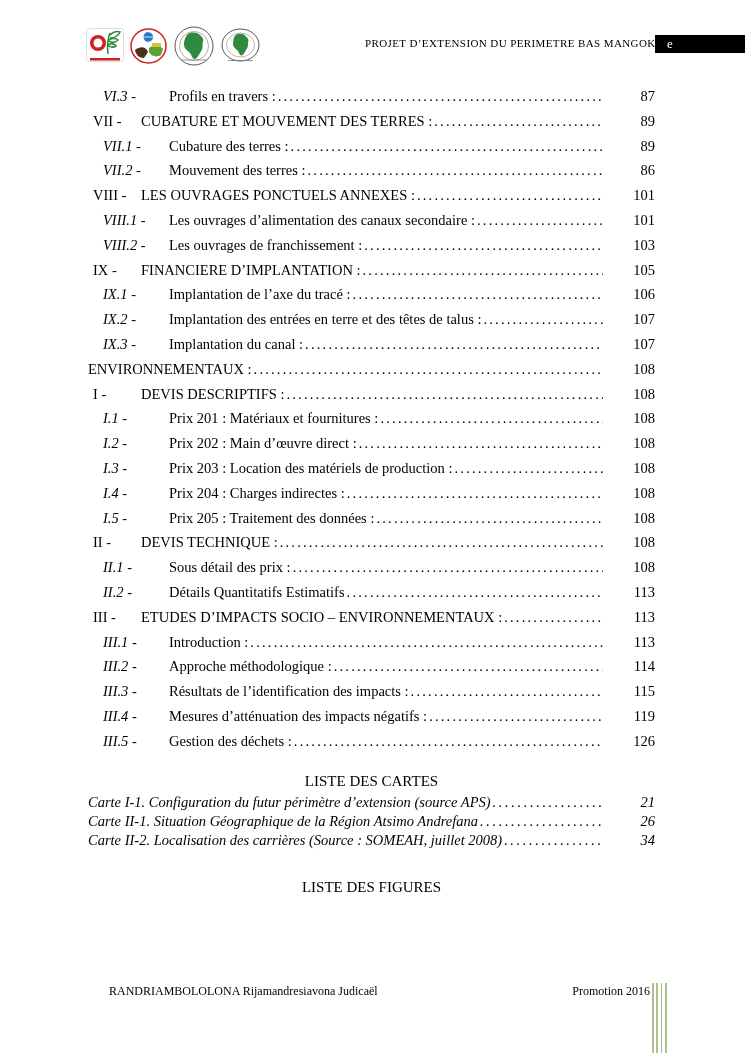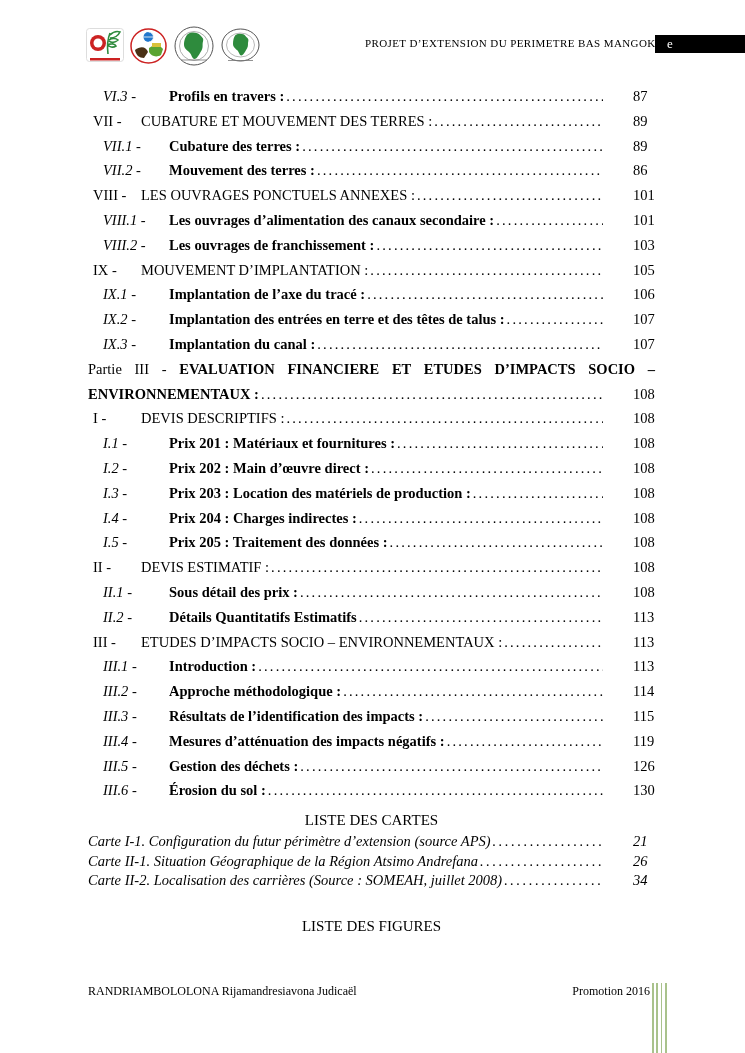--- a/index.html
+++ b/index.html
@@ -20,38 +20,38 @@
   }
   
   .content{position:absolute;left:88px;right:90px;top:84px;font-size:14.5px;}
   .toc-row{display:flex;align-items:baseline;line-height:24.8px;white-space:nowrap;}
   .lvl1{margin-left:5px;font-family:Liberation Serif, serif;}
   .lvl2{margin-left:15px;}
   .num{flex:none;}
   .lvl1 .num{min-width:48px;}
   .lvl2 .num{min-width:66px;font-style:italic;}
   .title{flex:none;}
-  .bold{font-weight:bold;}
+  .bold{font-weight:normal;}
   .dots{flex:1 1 auto;overflow:hidden;white-space:nowrap;margin:0 3px 0 2px;min-width:10px;}
   .dots::after{
     content:"..........................................................................................................................................................................";
     letter-spacing:2.2px;
   }
-  .page{flex:none;min-width:22px;margin-left:27px;}
+  .page{flex:none;min-width:22px;text-align:right;margin-left:27px;}
   .partie-l1{line-height:24.8px;text-align:justify;text-align-last:justify;white-space:normal;}
   
   .section-heading{text-align:center;font-size:15px;line-height:20px;}
-  .cartes-heading{margin-top:7px;}
+  .cartes-heading{margin-top:17px;}
   .figures-heading{margin-top:26px;}
   .carte-row{display:flex;align-items:baseline;font-style:italic;line-height:19.4px;white-space:nowrap;}
   .carte-row .dots::after{letter-spacing:2.6px;}
   .cartes-list{margin-top:2px;}
   
   .footer{
-    position:absolute;left:88px;right:95px;top:984px;display:flex;
+    position:absolute;left:109px;right:95px;top:984px;display:flex;
     justify-content:space-between;align-items:baseline;font-size:12px;
   }
   .green-stripes{
     position:absolute;left:652px;top:983px;width:17px;bottom:0;
     background:repeating-linear-gradient(90deg,#a9c28c 0 1.7px,transparent 1.7px 4.3px);
   }
   .redtextbar{fill:#c22;}
 </style>
 </head>
 <body>
@@ -136,21 +136,21 @@
         <span class="page">101</span>
       </div>
       <div class="toc-row lvl2">
         <span class="num">VIII.2 -</span>
         <span class="title bold">Les ouvrages de franchissement :</span>
         <span class="dots"></span>
         <span class="page">103</span>
       </div>
       <div class="toc-row lvl1">
         <span class="num">IX -</span>
-        <span class="title">MOUVEMENT D’IMPLANTATION :</span>
+        <span class="title">FINANCIERE D’IMPLANTATION :</span>
         <span class="dots"></span>
         <span class="page">105</span>
       </div>
       <div class="toc-row lvl2">
         <span class="num">IX.1 -</span>
         <span class="title bold">Implantation de l’axe du tracé :</span>
         <span class="dots"></span>
         <span class="page">106</span>
       </div>
       <div class="toc-row lvl2">
@@ -158,21 +158,20 @@
         <span class="title bold">Implantation des entrées en terre et des têtes de talus :</span>
         <span class="dots"></span>
         <span class="page">107</span>
       </div>
       <div class="toc-row lvl2">
         <span class="num">IX.3 -</span>
         <span class="title bold">Implantation du canal :</span>
         <span class="dots"></span>
         <span class="page">107</span>
       </div>
-      <div class="partie-l1"><span class="num">Partie III -</span> <span class="bold">EVALUATION FINANCIERE ET ETUDES D’IMPACTS SOCIO –</span></div>
       <div class="toc-row">
         <span class="title bold">ENVIRONNEMENTAUX :</span>
         <span class="dots"></span>
         <span class="page">108</span>
       </div>
       <div class="toc-row lvl1">
         <span class="num">I -</span>
         <span class="title">DEVIS DESCRIPTIFS :</span>
         <span class="dots"></span>
         <span class="page">108</span>
@@ -202,21 +201,21 @@
         <span class="page">108</span>
       </div>
       <div class="toc-row lvl2">
         <span class="num">I.5 -</span>
         <span class="title bold">Prix 205 : Traitement des données :</span>
         <span class="dots"></span>
         <span class="page">108</span>
       </div>
       <div class="toc-row lvl1">
         <span class="num">II -</span>
-        <span class="title">DEVIS ESTIMATIF :</span>
+        <span class="title">DEVIS TECHNIQUE :</span>
         <span class="dots"></span>
         <span class="page">108</span>
       </div>
       <div class="toc-row lvl2">
         <span class="num">II.1 -</span>
         <span class="title bold">Sous détail des prix :</span>
         <span class="dots"></span>
         <span class="page">108</span>
       </div>
       <div class="toc-row lvl2">
@@ -253,26 +252,20 @@
         <span class="num">III.4 -</span>
         <span class="title bold">Mesures d’atténuation des impacts négatifs :</span>
         <span class="dots"></span>
         <span class="page">119</span>
       </div>
       <div class="toc-row lvl2">
         <span class="num">III.5 -</span>
         <span class="title bold">Gestion des déchets :</span>
         <span class="dots"></span>
         <span class="page">126</span>
-      </div>
-      <div class="toc-row lvl2">
-        <span class="num">III.6 -</span>
-        <span class="title bold">Érosion du sol :</span>
-        <span class="dots"></span>
-        <span class="page">130</span>
       </div>
     </div>
 
   <div class="section-heading cartes-heading">LISTE DES CARTES</div>
   <div id="cartes" class="cartes-list">
       <div class="carte-row">
         <span class="title">Carte I-1. Configuration du futur périmètre d’extension (source APS)</span>
         <span class="dots"></span>
         <span class="page">21</span>
       </div>

